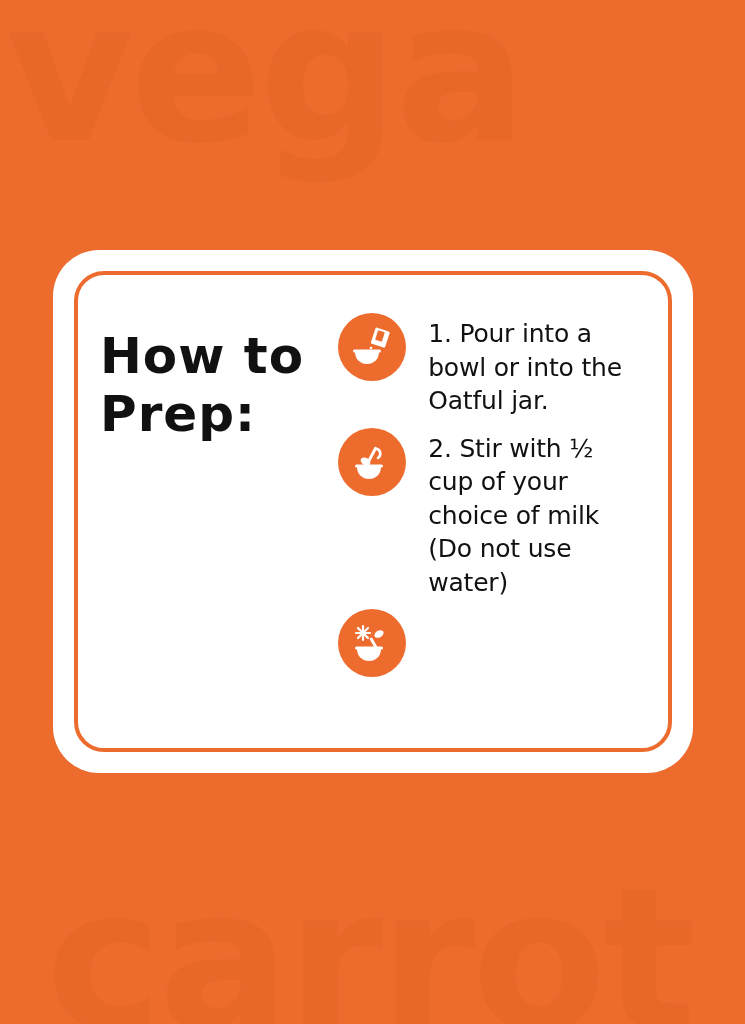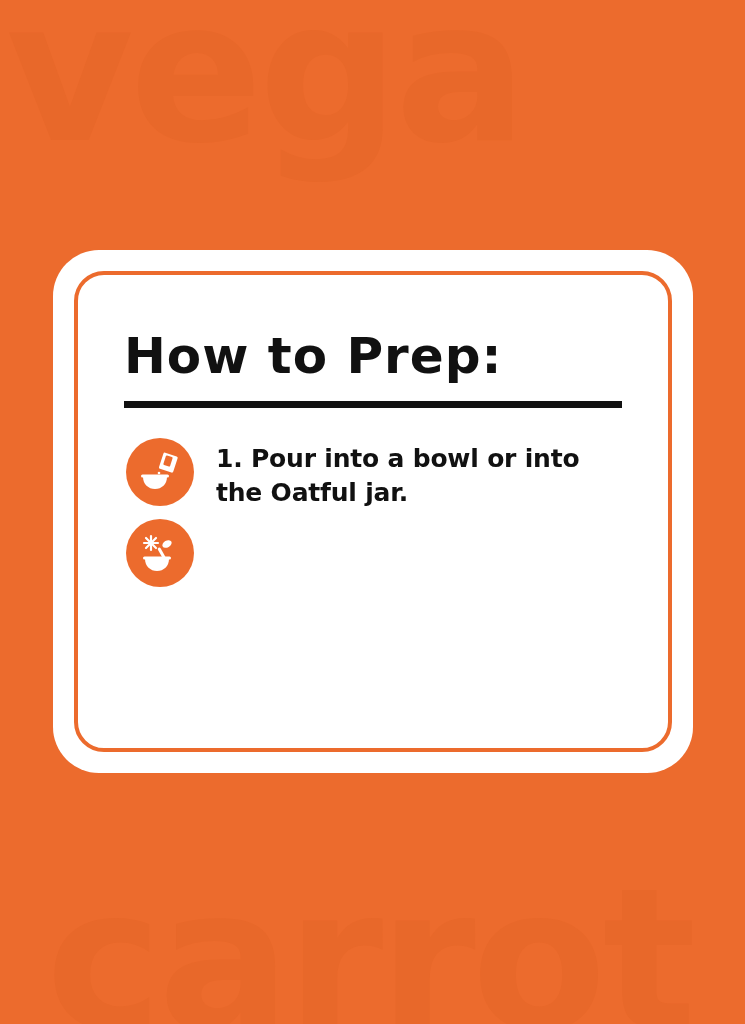--- a/index.html
+++ b/index.html
@@ -47,45 +47,43 @@
     height: 523px;
     background: #FFFFFF;
     border-radius: 46px;
     padding: 21px;
   }
   .card-inner {
     width: 100%;
     height: 100%;
     border: 4px solid #EC6B2D;
     border-radius: 30px;
-    padding: 38px 42px 30px 42px;
+    padding: 38px 42px 30px 18px;
     display: flex;
-    flex-direction: column;
+    flex-direction: row;
   }
 
   .title {
     font-family: "DejaVu Sans", sans-serif;
     font-weight: 700;
     font-size: 50px;
     letter-spacing: 1px;
     color: #111111;
     margin: 14px 0 0 4px;
   }
   .title-rule {
     height: 7px;
     background: #111111;
     margin: 16px 4px 0 4px;
   }
 
   .steps {
-    margin-top: 30px;
     display: flex;
     flex-direction: column;
     gap: 10px;
-    font-weight: bold;
   }
 
   .step {
     display: flex;
     align-items: flex-start;
     gap: 22px;
   }
 
   .step-icon {
     flex: 0 0 auto;
@@ -137,20 +135,37 @@
               <rect x="3" y="24.6" width="28" height="3" rx="1.5"></rect>
             </g>
           </svg>
         </div>
         <div class="step-text">
           <span class="step-num">1. </span>
           <span>Pour into a bowl or into the Oatful jar.</span>
         </div>
       </div>
 
+      <div class="step">
+        <div class="step-icon">
+          <svg width="44" height="44" viewBox="0 0 44 44" aria-hidden="true">
+            <g fill="#FFFFFF">
+              <rect x="20.5" y="6" width="3" height="18" rx="1.5" transform="rotate(28 22 15)"></rect>
+              <ellipse cx="15.5" cy="21.5" rx="5.2" ry="3.6" transform="rotate(28 15.5 21.5)"></ellipse>
+              <path d="M27 9c4 1.5 4.5 6.5 1 9" stroke="#FFFFFF" stroke-width="2.6" fill="none" stroke-linecap="round"></path>
+              <path d="M7 27h24c0 7.2-5.4 12-12 12S7 34.2 7 27z"></path>
+              <rect x="5" y="24.6" width="28" height="3" rx="1.5"></rect>
+            </g>
+          </svg>
+        </div>
+        <div class="step-text">
+          <span class="step-num">2. </span>
+          <span>Stir with ½ cup of your choice of milk (Do not use water)</span>
+        </div>
+      </div>
 
       <div class="step">
         <div class="step-icon">
           <svg width="44" height="44" viewBox="0 0 44 44" aria-hidden="true">
             <g fill="#FFFFFF">
               <g stroke="#FFFFFF" stroke-width="2.2" stroke-linecap="round">
                 <line x1="13" y1="5" x2="13" y2="19"></line>
                 <line x1="6" y1="12" x2="20" y2="12"></line>
                 <line x1="8" y1="7" x2="18" y2="17"></line>
                 <line x1="18" y1="7" x2="8" y2="17"></line>

